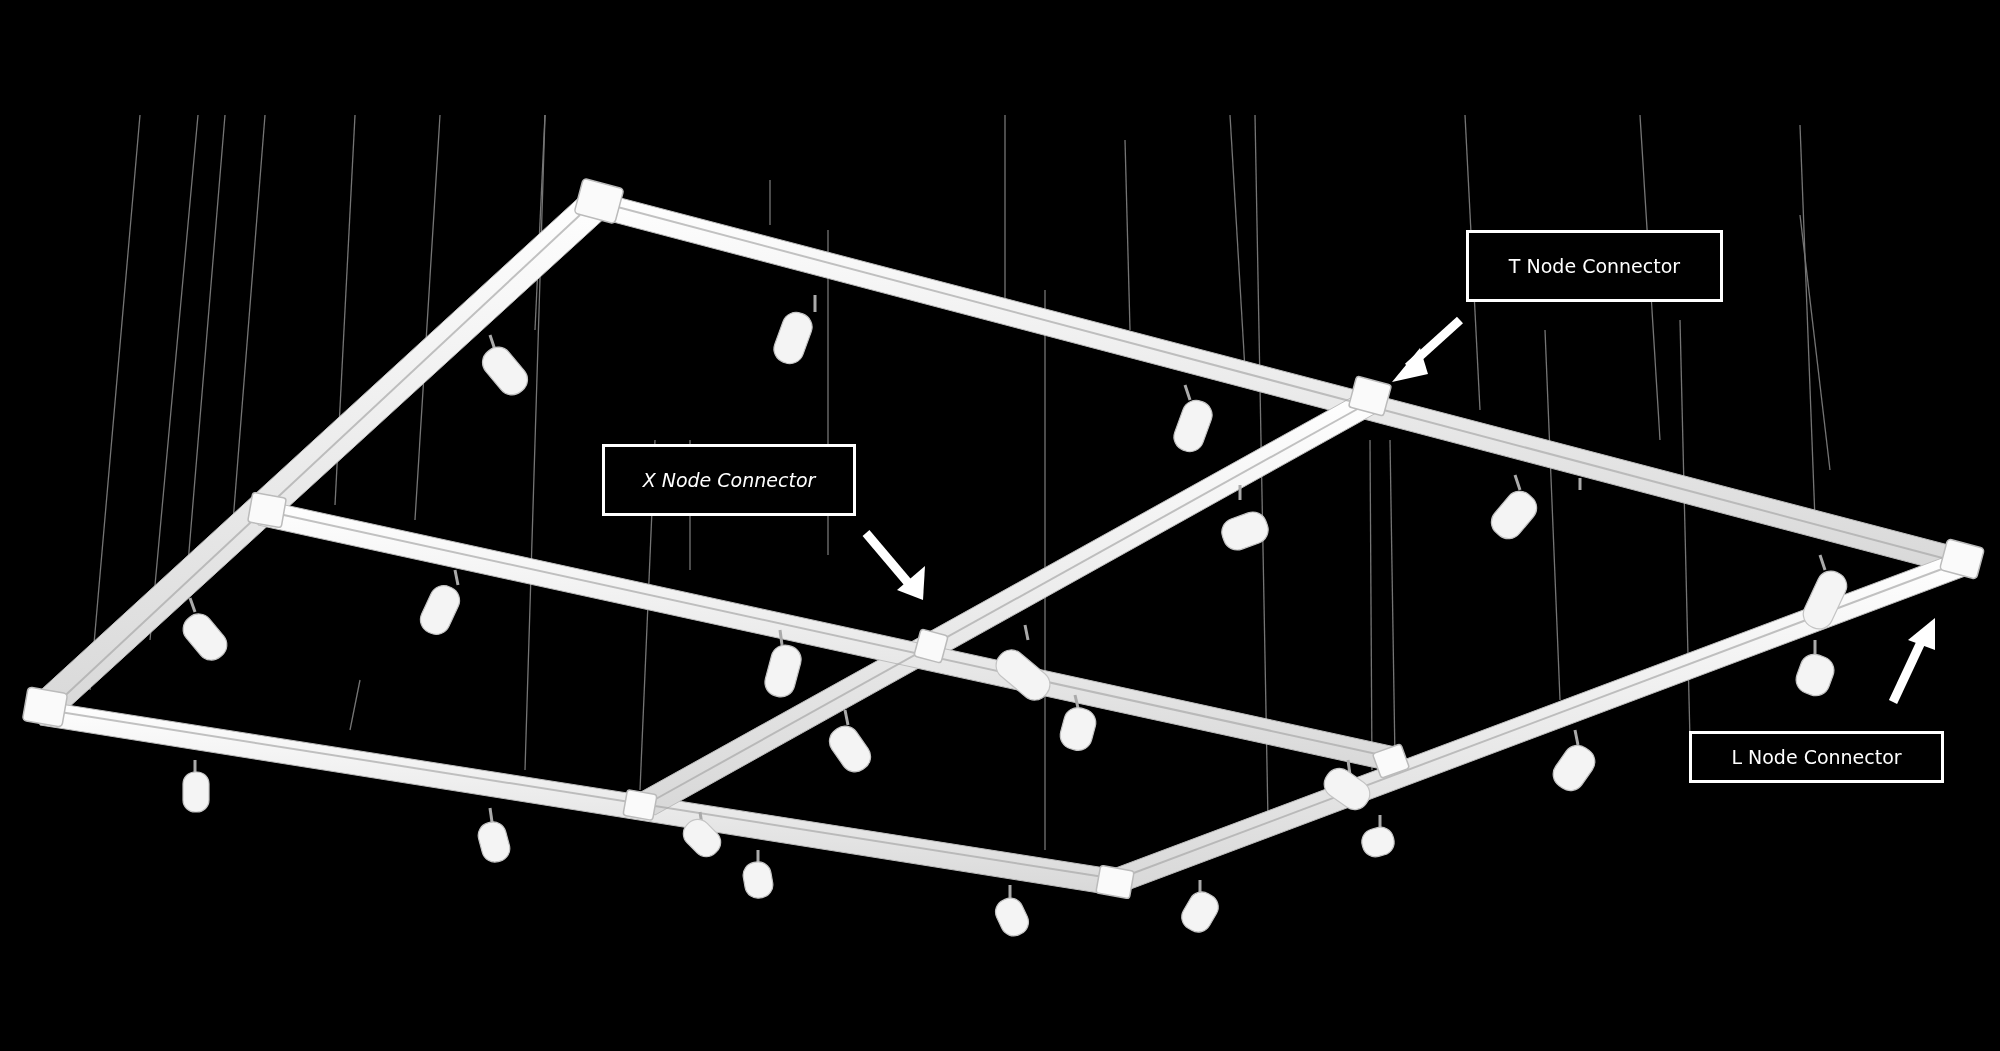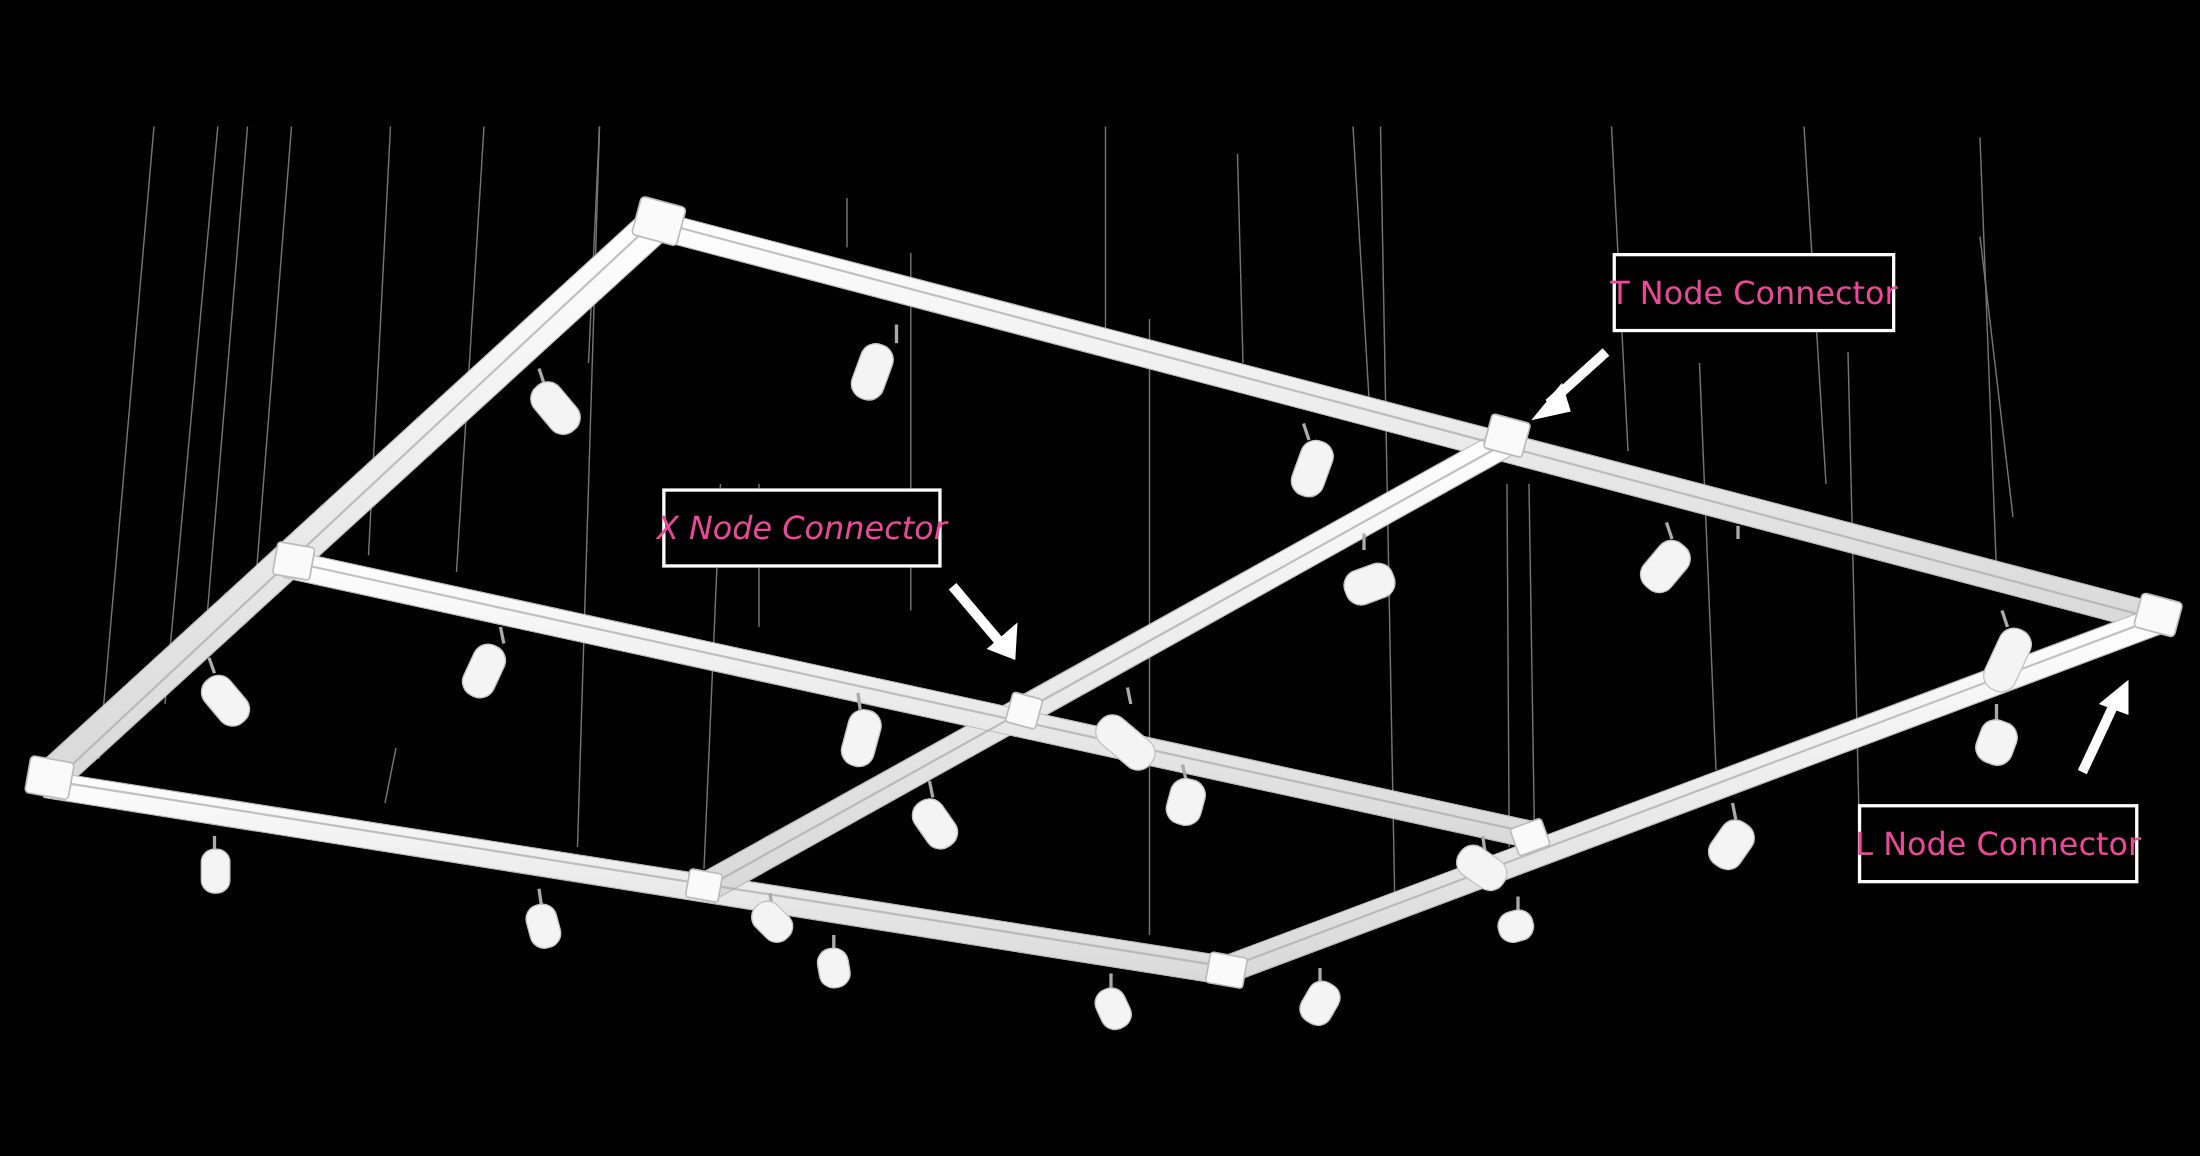--- a/index.html
+++ b/index.html
@@ -1,20 +1,20 @@
 <!DOCTYPE html>
 <html><head>
 <meta charset="utf-8">
 <style>
   html, body { margin:0; padding:0; background:#000; }
   body { width:2000px; height:1051px; overflow:hidden; position:relative; font-family:"DejaVu Sans", sans-serif; }
   #stage { position:absolute; left:0; top:0; width:2000px; height:1051px; }
   .label-box {
-    position:absolute; border:3px solid #fff; background:#000; color:#ec4899;
-    font-family:"DejaVu Sans", sans-serif; font-size:29px; line-height:1;
+    position:absolute; border:3px solid #fff; background:#000; color:#ffffff;
+    font-family:"DejaVu Sans", sans-serif; font-size:19px; line-height:1;
     display:flex; align-items:center; justify-content:center; box-sizing:border-box;
     white-space:nowrap;
   }
 </style>
 </head>
 <body>
 
 <div id="stage">
   <svg width="2000" height="1051" viewBox="0 0 2000 1051" xmlns="http://www.w3.org/2000/svg">
     <defs>
@@ -198,16 +198,16 @@
       </g>
     </g>
   </svg>
 
   <div class="label-box" style="left:1466px; top:230px; width:257px; height:72px;">
     <span>T Node Connector</span>
   </div>
   <div class="label-box" style="left:602px; top:444px; width:254px; height:72px;font-style:italic;">
     <span>X Node Connector</span>
   </div>
-  <div class="label-box" style="left:1689px; top:731px; width:255px; height:72px;">
+  <div class="label-box" style="left:1689px; top:731px; width:255px; height:52px;">
     <span>L Node Connector</span>
   </div>
 </div>
 
 </body></html>

